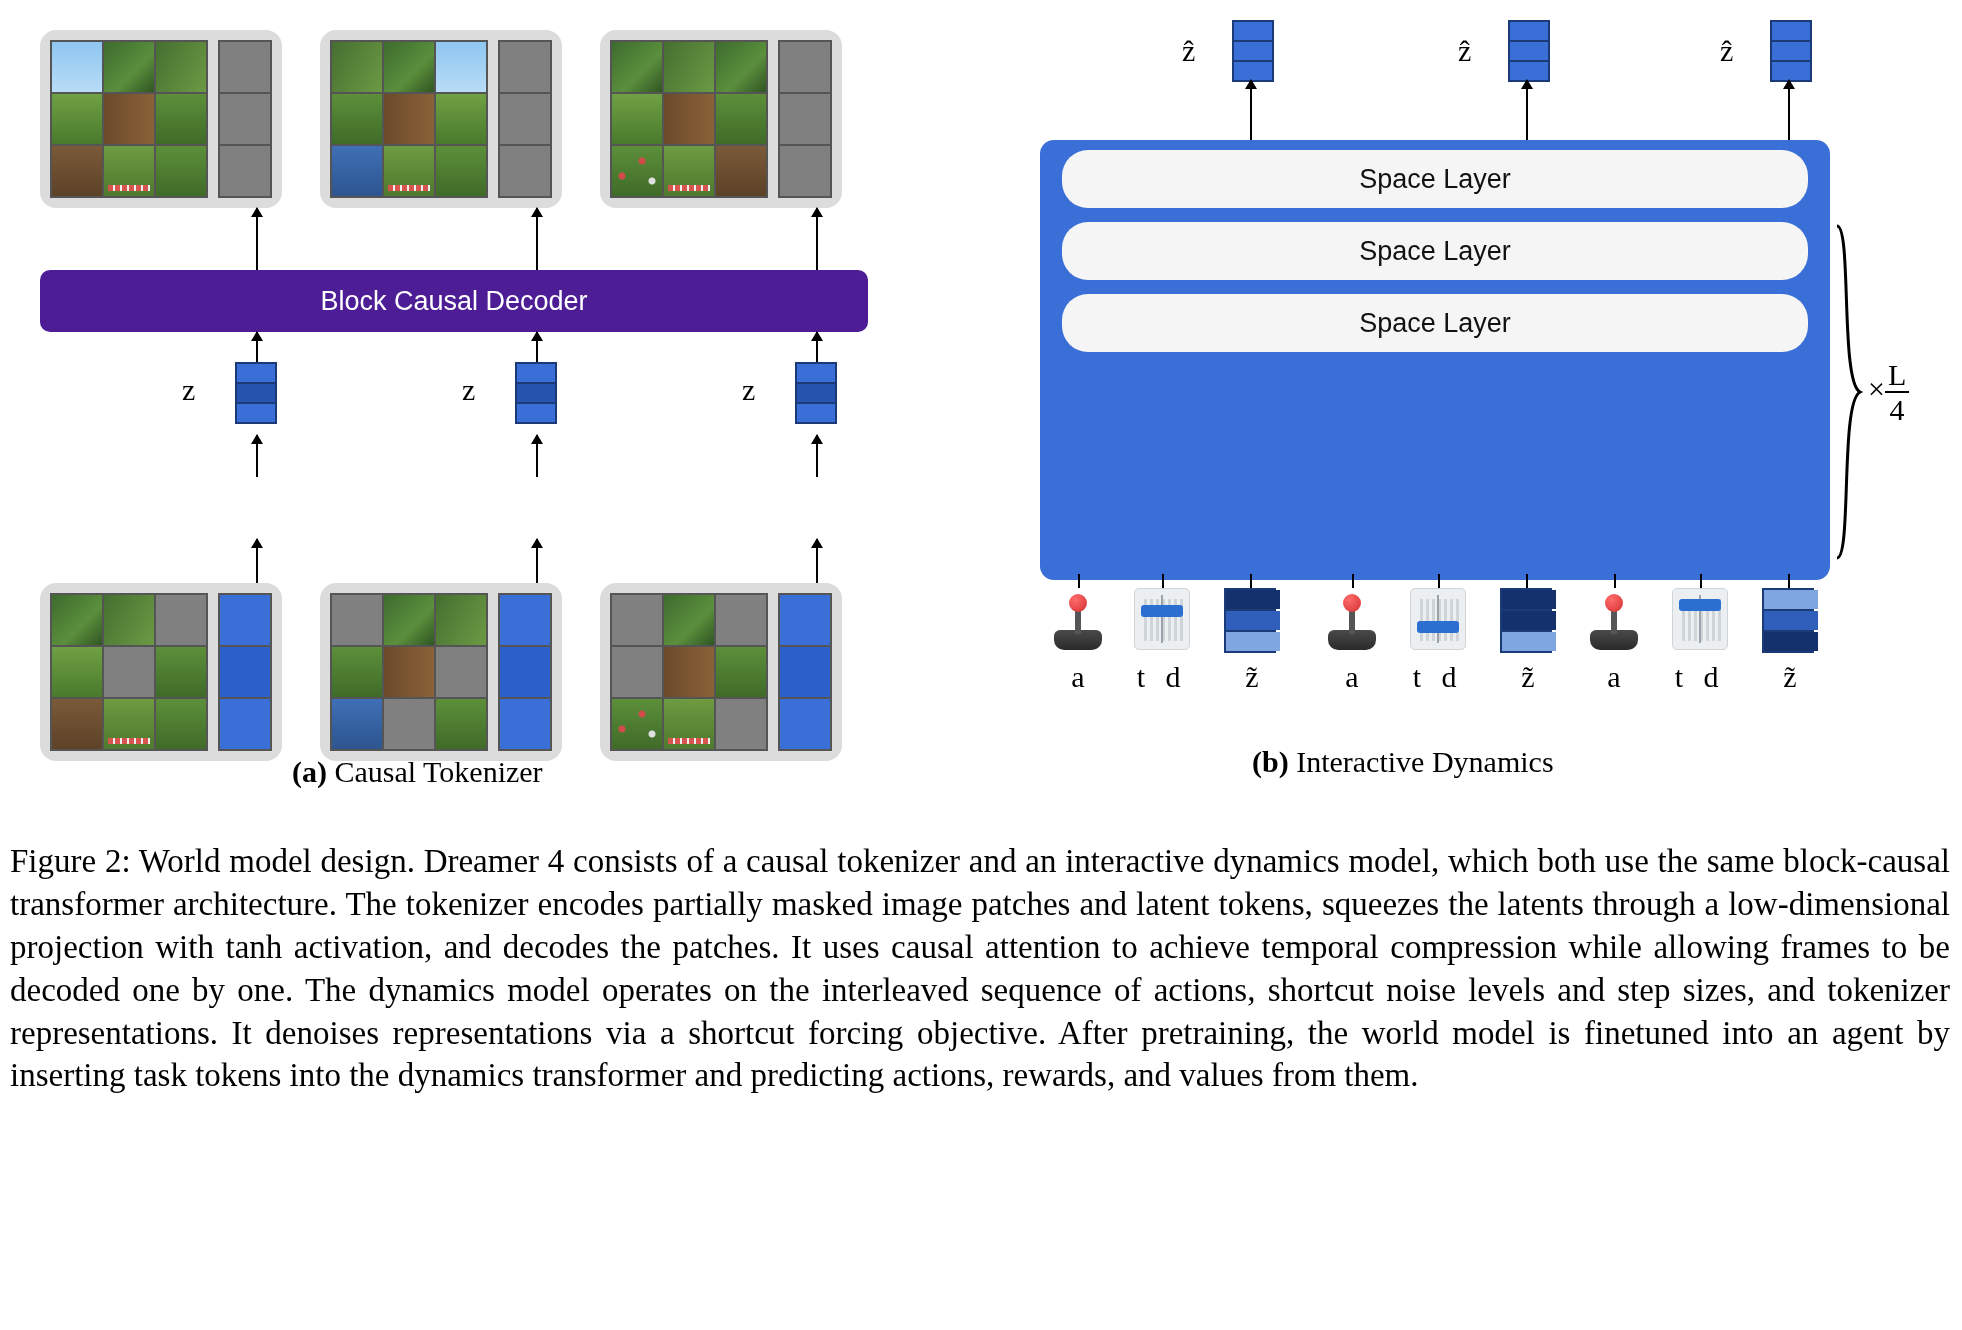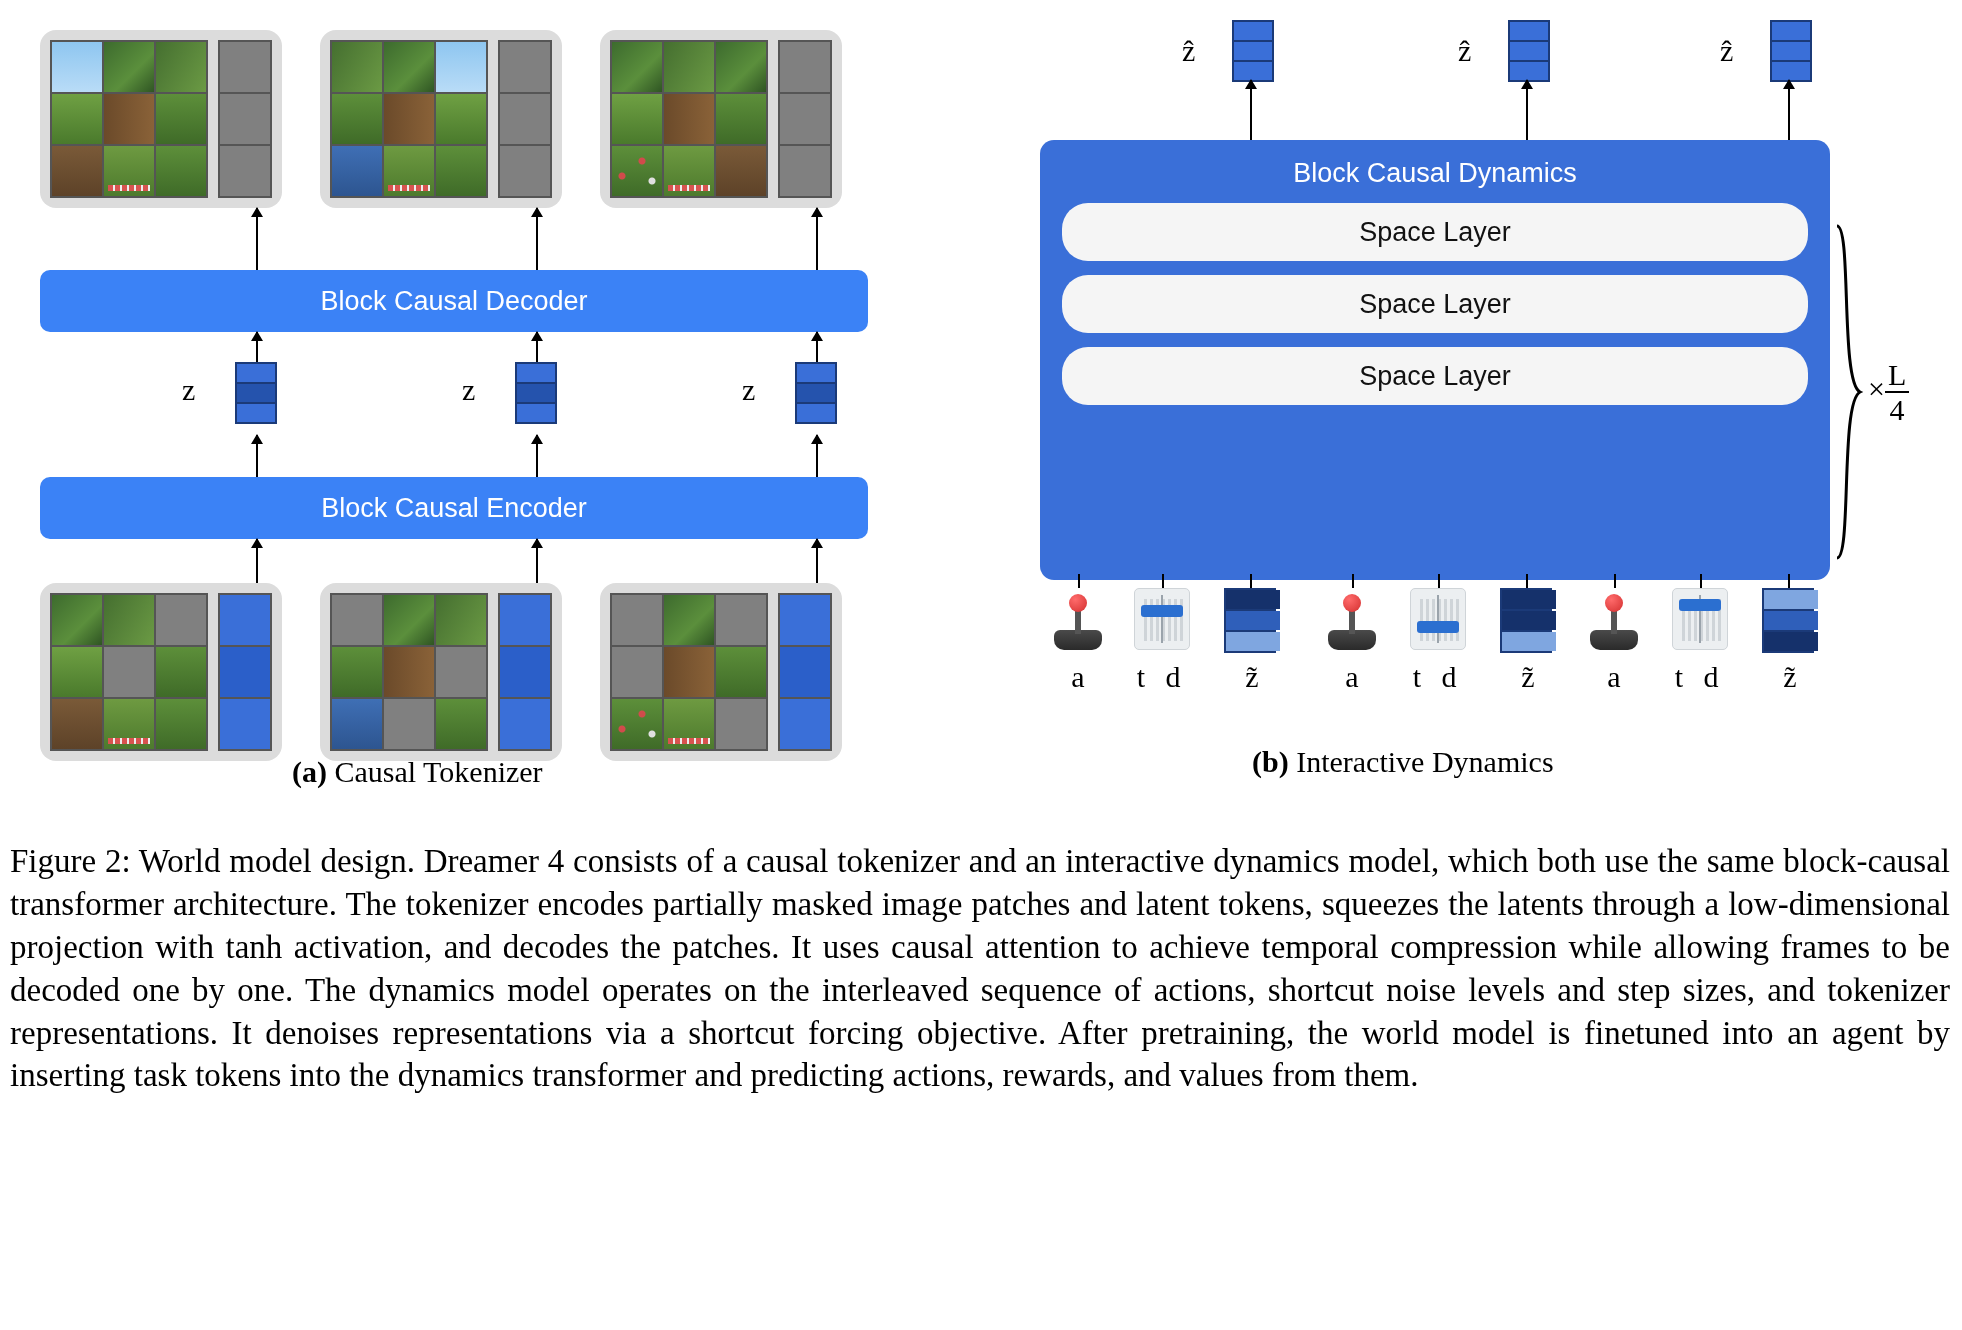--- a/index.html
+++ b/index.html
@@ -65,21 +65,21 @@
               background:repeating-linear-gradient(90deg,#d9534f 0 5px,#eee 5px 7px); }
   .water    { background:linear-gradient(#3f6fb5,#2d5590); }
   .flowers  { background:linear-gradient(#5d8f3a,#3f6b28); }
   .flowers:after{ content:""; position:absolute; inset:0;
               background:radial-gradient(circle at 20% 60%, #d14b4b 3px, transparent 4px),
                          radial-gradient(circle at 60% 30%, #d14b4b 3px, transparent 4px),
                          radial-gradient(circle at 80% 70%, #e0e0e0 3px, transparent 4px); }
 
   .blue-bar {
     position:absolute;
-    background:#3b82f6;
+    background:#4c1d95;
     border-radius:10px;
     color:#fff;
     display:flex;
     align-items:center;
     justify-content:center;
     font-family:"Liberation Sans", sans-serif;
     font-size:27px;
   }
 
   .arrow-v {
@@ -348,23 +348,20 @@
     </div>
 
     <div class="arrow-v" style="left:226px; top:322px; height:30px;"></div>
     <div class="arrow-v" style="left:506px; top:322px; height:30px;"></div>
     <div class="arrow-v" style="left:786px; top:322px; height:30px;"></div>
 
     <div class="arrow-v" style="left:226px; top:425px; height:42px;"></div>
     <div class="arrow-v" style="left:506px; top:425px; height:42px;"></div>
     <div class="arrow-v" style="left:786px; top:425px; height:42px;"></div>
 
-    <div class="blue-bar" style="left:10px; top:467px; width:828px; height:62px;">
-      <span>Block Causal Encoder</span>
-    </div>
 
     <div class="arrow-v" style="left:226px; top:529px; height:44px;"></div>
     <div class="arrow-v" style="left:506px; top:529px; height:44px;"></div>
     <div class="arrow-v" style="left:786px; top:529px; height:44px;"></div>
 
     <div class="frame-group" style="left:10px; top:573px;">
       <div class="patch-grid">
         <div class="patch leaves"></div>
           <div class="patch leaves2"></div>
           <div class="patch"></div>
@@ -446,21 +443,20 @@
       <div></div>
         <div></div>
         <div></div>
     </div>
 
     <div class="arrow-v" style="left:230px; top:80px; height:62px;"></div>
     <div class="arrow-v" style="left:506px; top:80px; height:62px;"></div>
     <div class="arrow-v" style="left:768px; top:80px; height:62px;"></div>
 
     <div class="bcd-box">
-      <div class="bcd-title">Block Causal Dynamics</div>
       <div class="layer-row">
         <span>Space Layer</span>
       </div>
       <div class="layer-row">
         <span>Space Layer</span>
       </div>
       <div class="layer-row">
         <span>Space Layer</span>
       </div>
     </div>

